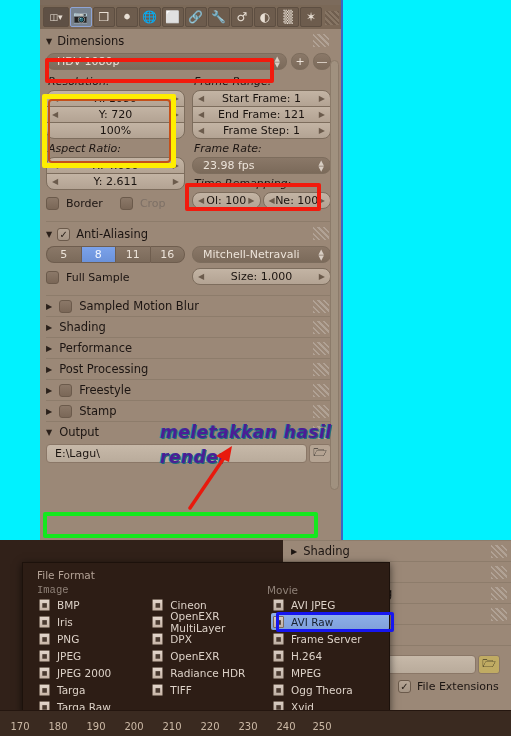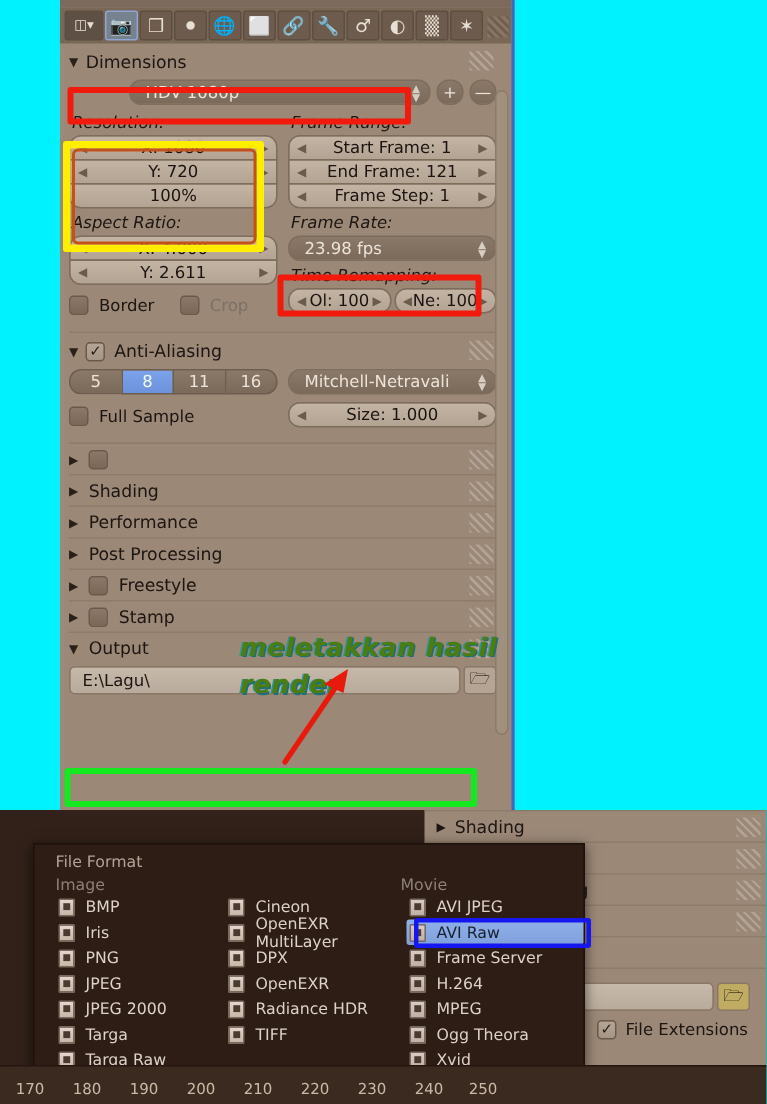--- a/index.html
+++ b/index.html
@@ -148,21 +148,21 @@
   #anno-yellow-res { left:42px; top:94px; width:134px; height:74px;
       border:5px solid #ffee00; border-radius:2px; }
   #anno-orange-res { left:48px; top:99px; width:123px; height:64px;
       border:2px solid #c4501a; border-radius:4px; }
   #anno-red-fps { left:185px; top:183px; width:136px; height:28px;
       border:4px solid #f21a0d; border-radius:2px;}
   #anno-green-out { left:43px; top:512px; width:275px; height:26px;
       border:4px solid #14e81e; border-radius:2px;}
   #anno-text {
     left:160px; top:420px; width:180px;
-    color:#4d7c0f; font-size:17px; line-height:1.45;
+    color:#4c1d95; font-size:17px; line-height:1.45;
     font-family:"DejaVu Sans", sans-serif; font-weight:700;
     font-style:italic;
     text-shadow: 1px 1px 0 #1d6f7a, -1px 0 0 #2d93a0;
     letter-spacing:.5px;
   }
   #anno-arrow { left:180px; top:440px; width:70px; height:70px; }
   #anno-blue-avi {
     left:276px; top:612px; width:118px; height:20px;
     border:3px solid #1616f0; border-radius:2px;
   }
@@ -281,21 +281,21 @@
   </div>
 
   <div id="panel-body">
 
     <div class="panel-header">
       <span class="tri">▼</span>
       <span>Dimensions</span>
       <span class="hatch"></span>
     </div>
 
-    <div style="display:flex; align-items:flex-start; gap:4px; margin-top:2px;padding-left:40px;">
+    <div style="display:flex; align-items:flex-start; gap:4px; margin-top:2px;">
       <div class="w dark" style="flex:1;">
         <span style="position:absolute;left:10px;">HDV 1080p</span>
         <span class="updown">▲<br>▼</span>
       </div>
       <div class="w dark" style="width:18px;">
         <span>+</span>
       </div>
       <div class="w dark" style="width:18px;">
         <span>—</span>
       </div>
@@ -415,20 +415,21 @@
           <span>Size: 1.000</span>
           <span class="ar-r">▶</span>
         </div>
       </div>
     </div>
 
     <div style="margin-top:8px;">
       <div class="collapsed-row">
         <span class="tri">▶</span>
         <span class="cbox"></span>
+        <span>Sampled Motion Blur</span>
         <span class="hatch"></span>
       </div>
       <div class="collapsed-row">
         <span class="tri">▶</span>
         <span>Shading</span>
         <span class="hatch"></span>
       </div>
       <div class="collapsed-row">
         <span class="tri">▶</span>
         <span>Performance</span>
@@ -521,21 +522,21 @@
 </div>
 
 <div id="rp-bwrgb" class="bwrgb">
   <div class="b">BW</div>
   <div class="b on">RGB</div>
 </div>
 
 <div id="file-format-menu">
   <div id="ff-title">File Format</div>
   <div style="display:flex;">
-    <div style="padding-left:14px; width:244px;">
+    <div style="padding-left:14px; width:244px;font-family:Liberation Mono, monospace;">
       <div class="ff-colhead">Image</div>
     </div>
     <div style="width:110px;">
       <div class="ff-colhead">Movie</div>
     </div>
   </div>
   <div id="ff-cols">
     <div class="ffcol">
       <div class="ff-item">
           <span class="ffico">■</span>

